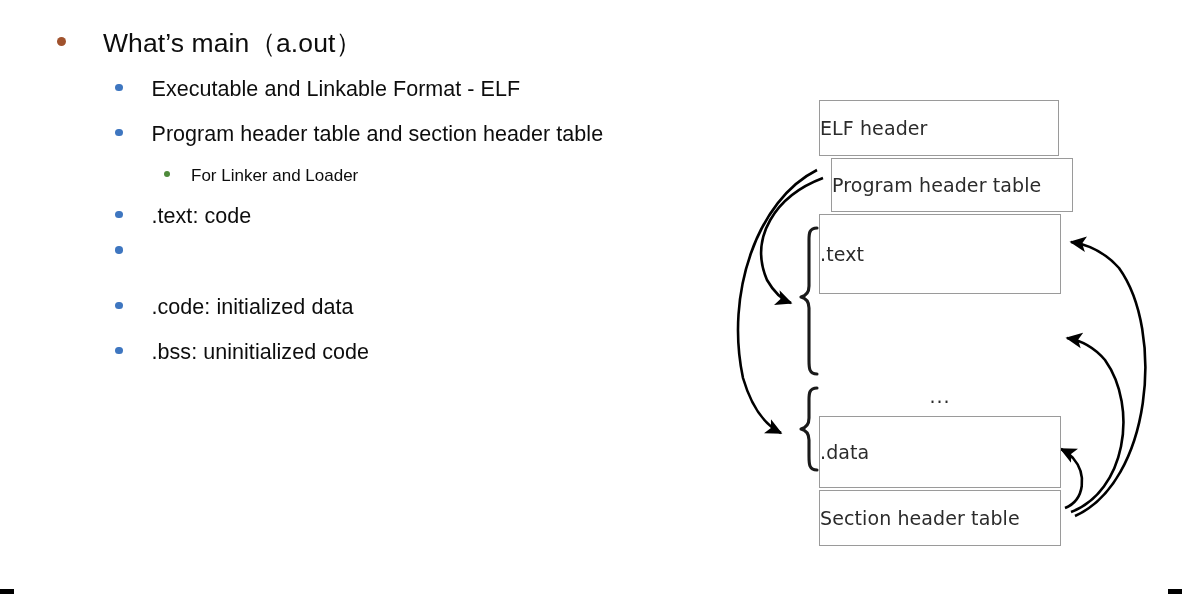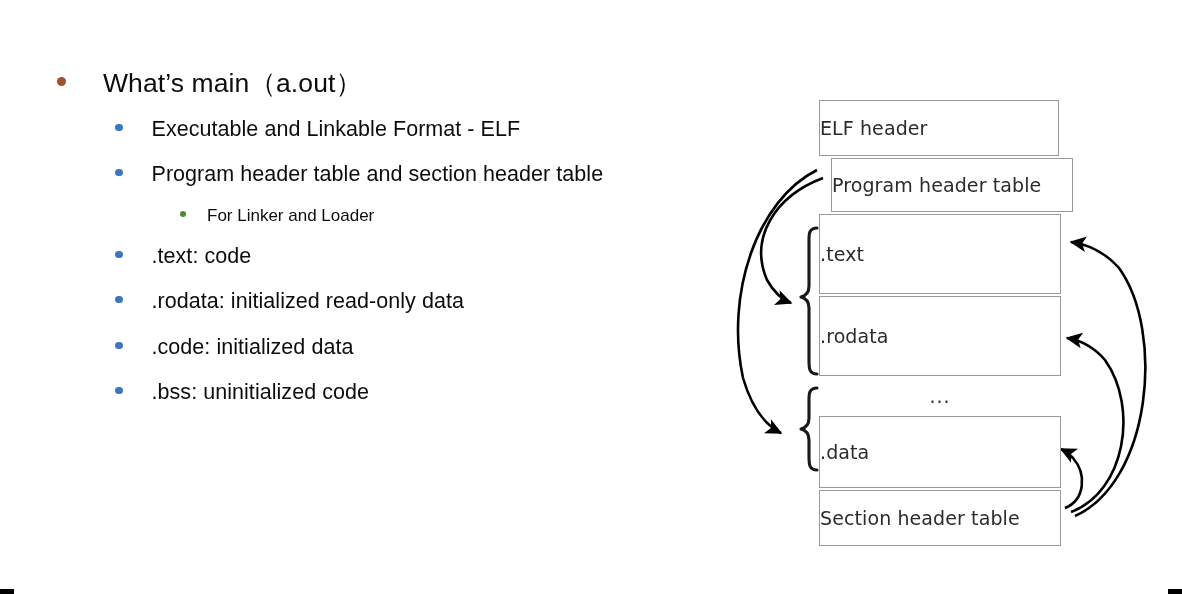--- a/index.html
+++ b/index.html
@@ -34,21 +34,20 @@
     color: #000000;
   }
   .blt .dot {
     flex: 0 0 auto;
     display: inline-block;
     border-radius: 50%;
   }
   .blt .txt {
     flex: 0 0 auto;
     color: #0d0d0d;
-    margin-top: 40px;
   }
 
   
   .lvl1 { left: 57px; }
   .lvl1 .dot {
     width: 9px; height: 9px;
     background: #A0522D;
     margin-right: 37px;
     transform: translateY(-6px);
   }
@@ -66,21 +65,21 @@
     margin-right: 29px;
     transform: translateY(-5px);
   }
   .lvl2 .txt {
     font-size: 21.5px;
     line-height: 1;
     letter-spacing: .05px;
   }
 
   
-  .lvl3 { left: 180px; }
+  .lvl3 { left: 164px; }
   .lvl3 .dot {
     width: 6px; height: 6px;
     background: #4E8A3B;
     margin-right: 21px;
     transform: translateY(-4px);
   }
   .lvl3 .txt {
     font-size: 17px;
     line-height: 1;
   }
@@ -160,21 +159,20 @@
       <span class="txt">For Linker and Loader</span>
     </div>
 
     <div class="blt lvl2" style="top:206px">
       <span class="dot"></span>
       <span class="txt">.text: code</span>
     </div>
 
     <div class="blt lvl2" style="top:251px">
       <span class="dot"></span>
-      <span class="txt">.rodata: initialized read-only data</span>
     </div>
 
     <div class="blt lvl2" style="top:297px">
       <span class="dot"></span>
       <span class="txt">.code: initialized data</span>
     </div>
 
     <div class="blt lvl2" style="top:342px">
       <span class="dot"></span>
       <span class="txt">.bss: uninitialized code</span>
@@ -233,23 +231,20 @@
     </div>
 
     <div class="elf-box" style="left:126px; top:70px; width:242px; height:54px;">
       <span>Program header table</span>
     </div>
 
     <div class="elf-box" style="left:114px; top:126px; width:242px; height:80px;">
       <span>.text</span>
     </div>
 
-    <div class="elf-box" style="left:114px; top:208px; width:242px; height:80px;">
-      <span>.rodata</span>
-    </div>
 
     <div class="elf-ellipsis" style="left:114px; top:288px; width:242px; height:40px;">
       <span>...</span>
     </div>
 
     <div class="elf-box" style="left:114px; top:402px; width:242px; height:56px;">
       <span>Section header table</span>
     </div>
 
     <div class="elf-box" style="left:114px; top:328px; width:242px; height:72px;">

